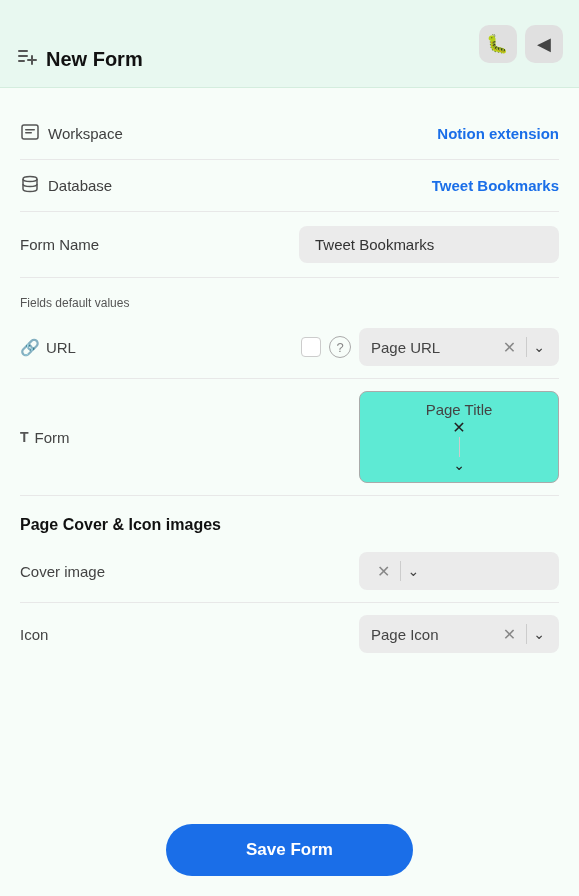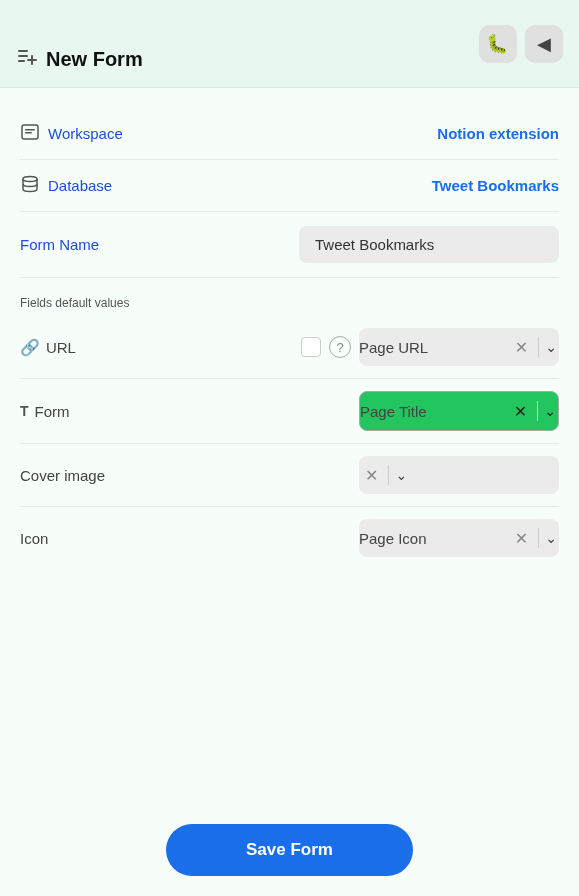--- a/index.html
+++ b/index.html
@@ -67,21 +67,21 @@
     }
     .row:last-of-type {
       border-bottom: none;
     }
 
     .row-label {
       display: flex;
       align-items: center;
       gap: 8px;
       font-size: 15px;
-      color: #1d4ed8;
+      color: #404040;
       min-width: 140px;
     }
 
     .row-value-link {
       font-size: 15px;
       font-weight: 700;
       color: #1a6ee8;
       text-decoration: none;
     }
 
@@ -152,21 +152,21 @@
       color: #888;
       cursor: pointer;
     }
 
     
     .select-pill {
       display: flex;
       align-items: center;
       background: #ebebeb;
       border-radius: 8px;
-      padding: 9px 0;
+      padding: 9px 12px;
       font-size: 15px;
       color: #444;
       gap: 0;
       min-width: 200px;
     }
     .select-pill-text {
       flex: 1;
     }
     .select-pill-x {
       color: #888;
@@ -182,22 +182,23 @@
     }
     .select-pill-arrow {
       color: #444;
       font-size: 14px;
       cursor: pointer;
       padding: 0 2px;
     }
 
     
     .select-pill-active {
-      background: #22c55e;
+      background: #5eead4;
       border: 1.5px solid #aaa;
+      flex-direction: column;
     }
 
     
     .section-heading {
       font-size: 16px;
       font-weight: 700;
       color: #111;
       padding: 20px 0 6px 0;
     }
 
@@ -313,20 +314,21 @@
     <div class="field-controls">
       <div class="select-pill select-pill-active">
         <span class="select-pill-text">Page Title</span>
         <span class="select-pill-x" style="color:#222;">✕</span>
         <div class="select-pill-divider"></div>
         <span class="select-pill-arrow" style="color:#222;">⌄</span>
       </div>
     </div>
   </div>
 
+  <div class="section-heading">Page Cover &amp; Icon images</div>
 
   <div class="field-row">
     <div class="field-label">
       <span>Cover image</span>
     </div>
     <div class="field-controls">
       <div class="select-pill">
         <span class="select-pill-x">✕</span>
         <div class="select-pill-divider"></div>
         <span class="select-pill-arrow">⌄</span>

